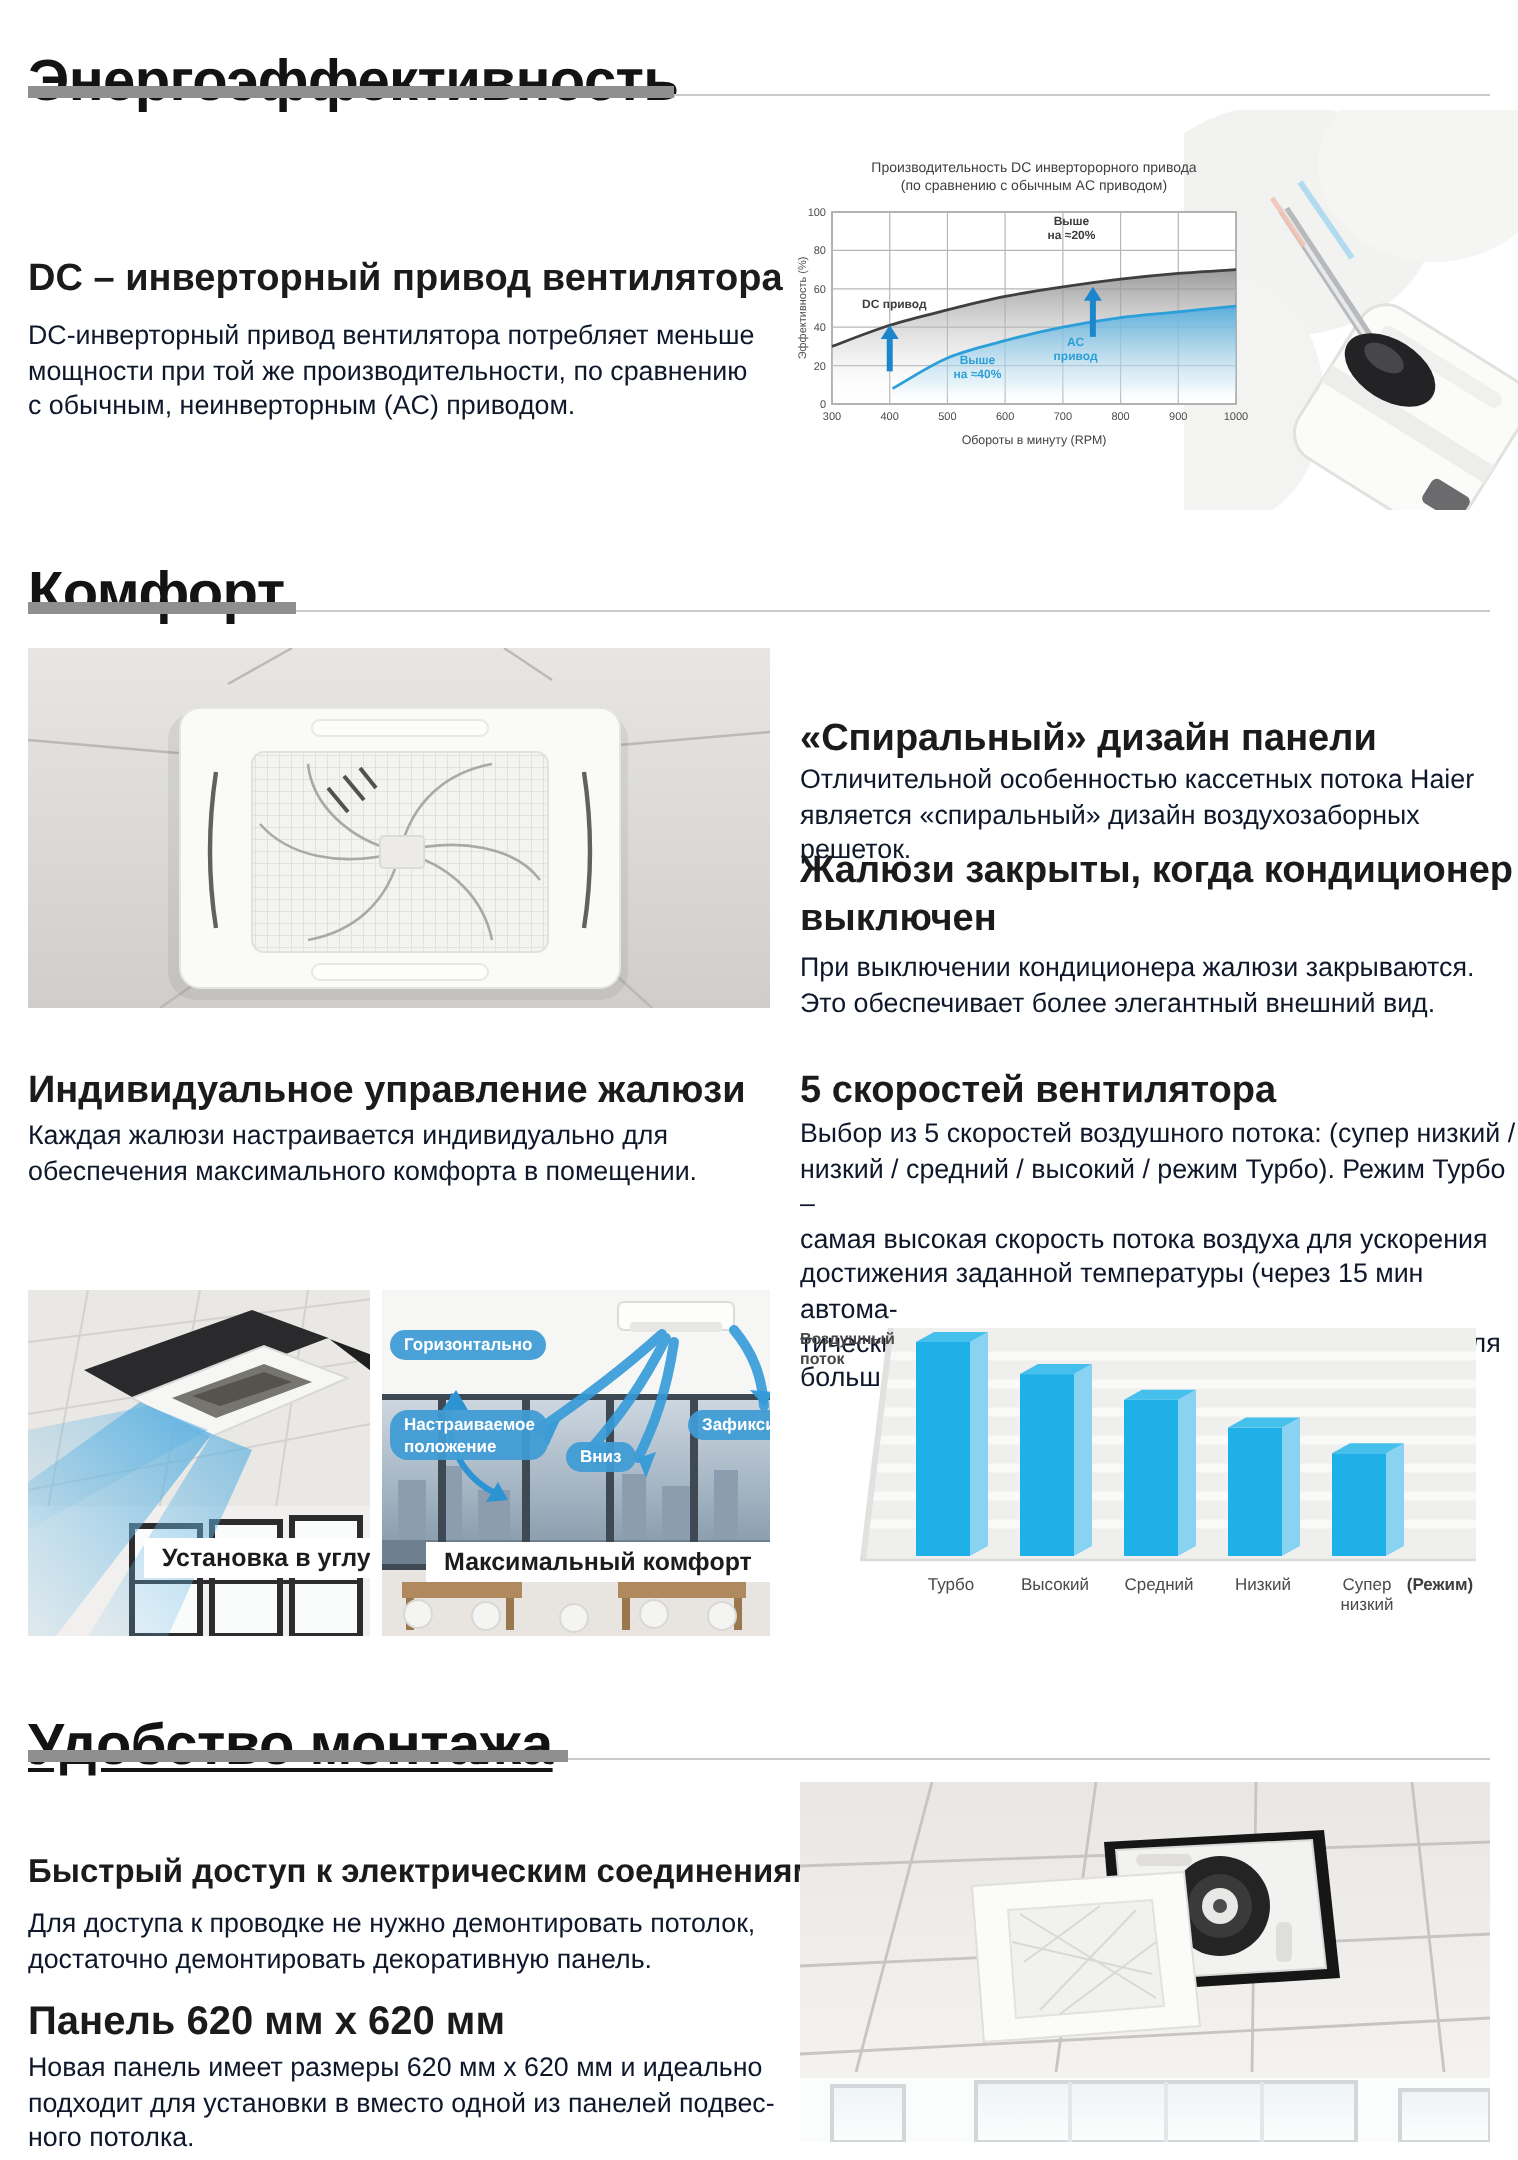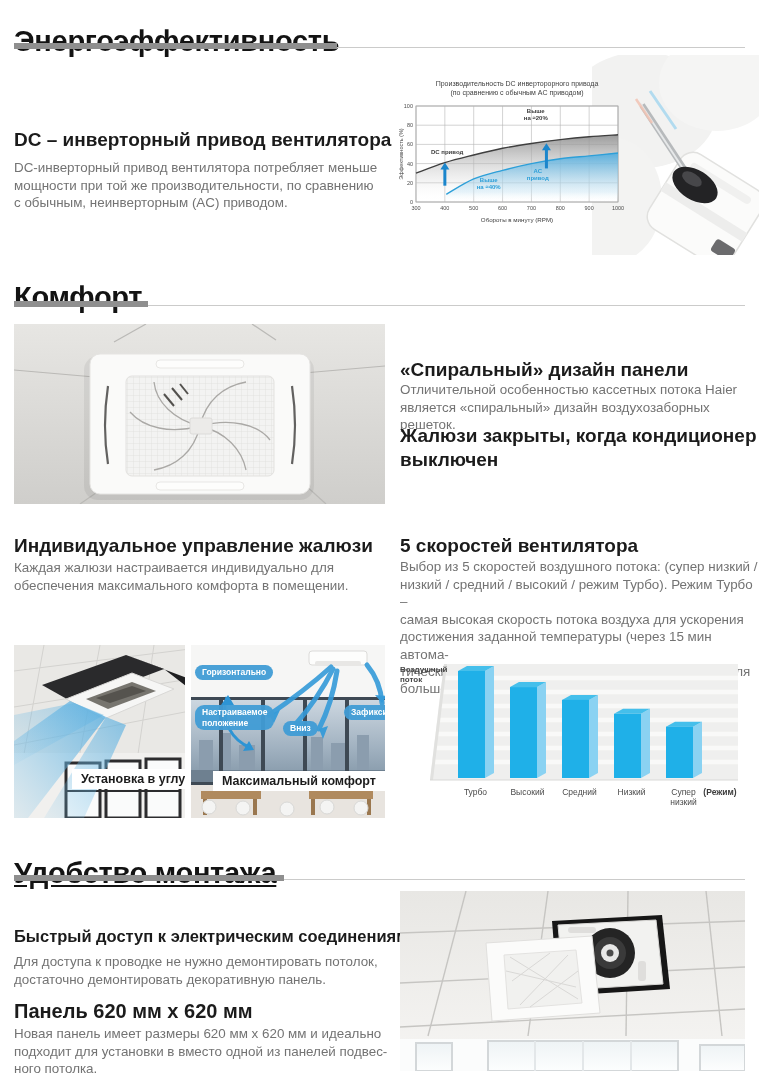--- a/index.html
+++ b/index.html
@@ -3,21 +3,21 @@
 <meta charset="utf-8">
 <style>
   html,body{margin:0;padding:0;background:#fff;}
   body{font-family:"Liberation Sans",sans-serif;}
   #page{position:relative;width:759px;height:1080px;background:#fff;overflow:hidden;}
   .abs{position:absolute;}
   .h1{font-size:29px;font-weight:bold;color:#131313;letter-spacing:-0.3px;white-space:nowrap;}
   .h2{font-size:19px;font-weight:bold;color:#1b1b1b;white-space:pre-line;line-height:1.28;}
   .h2-sm{font-size:16.5px;}
   .h2-lg{font-size:20px;}
-  .body-txt{font-size:13.4px;line-height:1.3;color:#737373;white-space:pre-line;}
+  .body-txt{font-size:13.4px;line-height:1.3;color:#0f172a;white-space:pre-line;}
   .rule-thin{height:1px;background:#cbcbca;left:14px;right:14px;}
   .rule-thick{height:6px;background:#8f8f8f;left:14px;}
   .fig{overflow:hidden;}
   .fig svg{display:block;}
   .caption-box{position:absolute;background:#ffffff;color:#1c1c1c;font-weight:bold;font-size:12.5px;
     padding:3px 9px;white-space:nowrap;}
   .pill{position:absolute;background:rgba(64,156,213,0.95);color:#fff;font-size:8.5px;
     padding:2px 7px;border-radius:9px;white-space:pre-line;line-height:1.25;font-weight:bold;}
   .chart-wrap svg{display:block;}
 </style>
@@ -169,20 +169,22 @@
       <rect x="176" y="94" width="22" height="16" rx="2" fill="#ecebe9" stroke="#dcdbd9"></rect>
     </svg>
   </div>
 
   <h2 class="abs h2" style="left:400px;top:342px;">«Спиральный» дизайн панели</h2>
   <p class="abs body-txt" style="left:400px;top:368px;width:355px;">Отличительной особенностью кассетных потока Haier
 является «спиральный» дизайн воздухозаборных решеток.</p>
 
   <h2 class="abs h2" style="left:400px;top:408px;">Жалюзи закрыты, когда кондиционер
 выключен</h2>
+  <p class="abs body-txt" style="left:400px;top:462px;width:355px;">При выключении кондиционера жалюзи закрываются.
+Это обеспечивает более элегантный внешний вид.</p>
 
   <h2 class="abs h2" style="left:14px;top:518px;">Индивидуальное управление жалюзи</h2>
   <p class="abs body-txt" style="left:14px;top:546px;width:380px;">Каждая жалюзи настраивается индивидуально для
 обеспечения максимального комфорта в помещении.</p>
 
   <div class="abs fig" style="left:14px;top:645px;width:171px;height:173px;">
     <svg viewBox="0 0 176 173" width="176" height="173">
       <defs>
         <linearGradient id="flowB" x1="1" y1="0" x2="0" y2="1">
           <stop offset="0" stop-color="#57aee0" stop-opacity="0.85"></stop>

